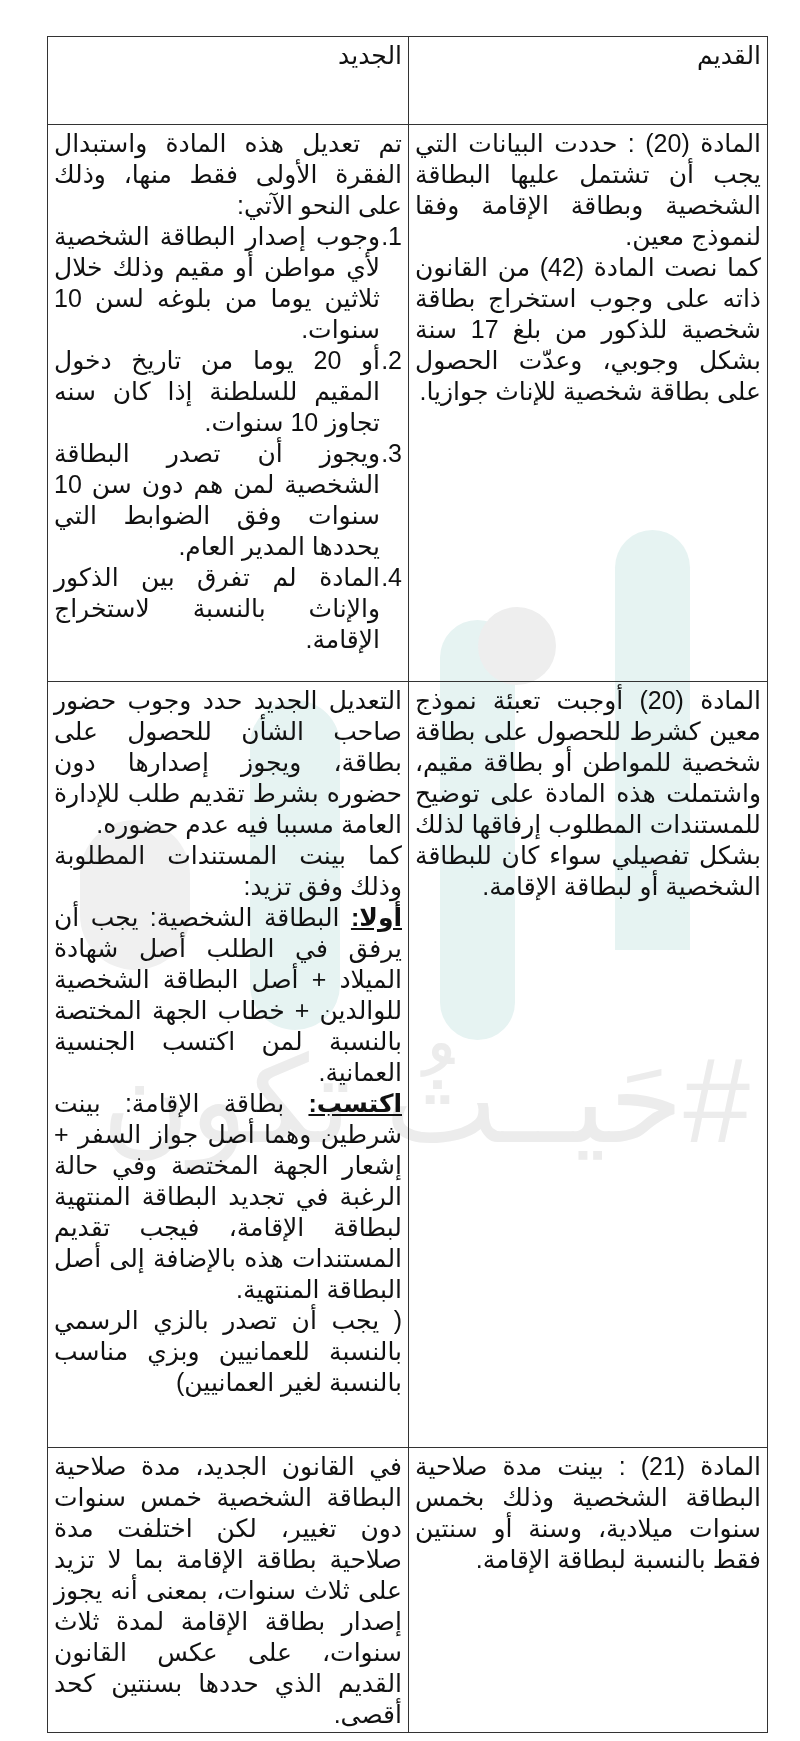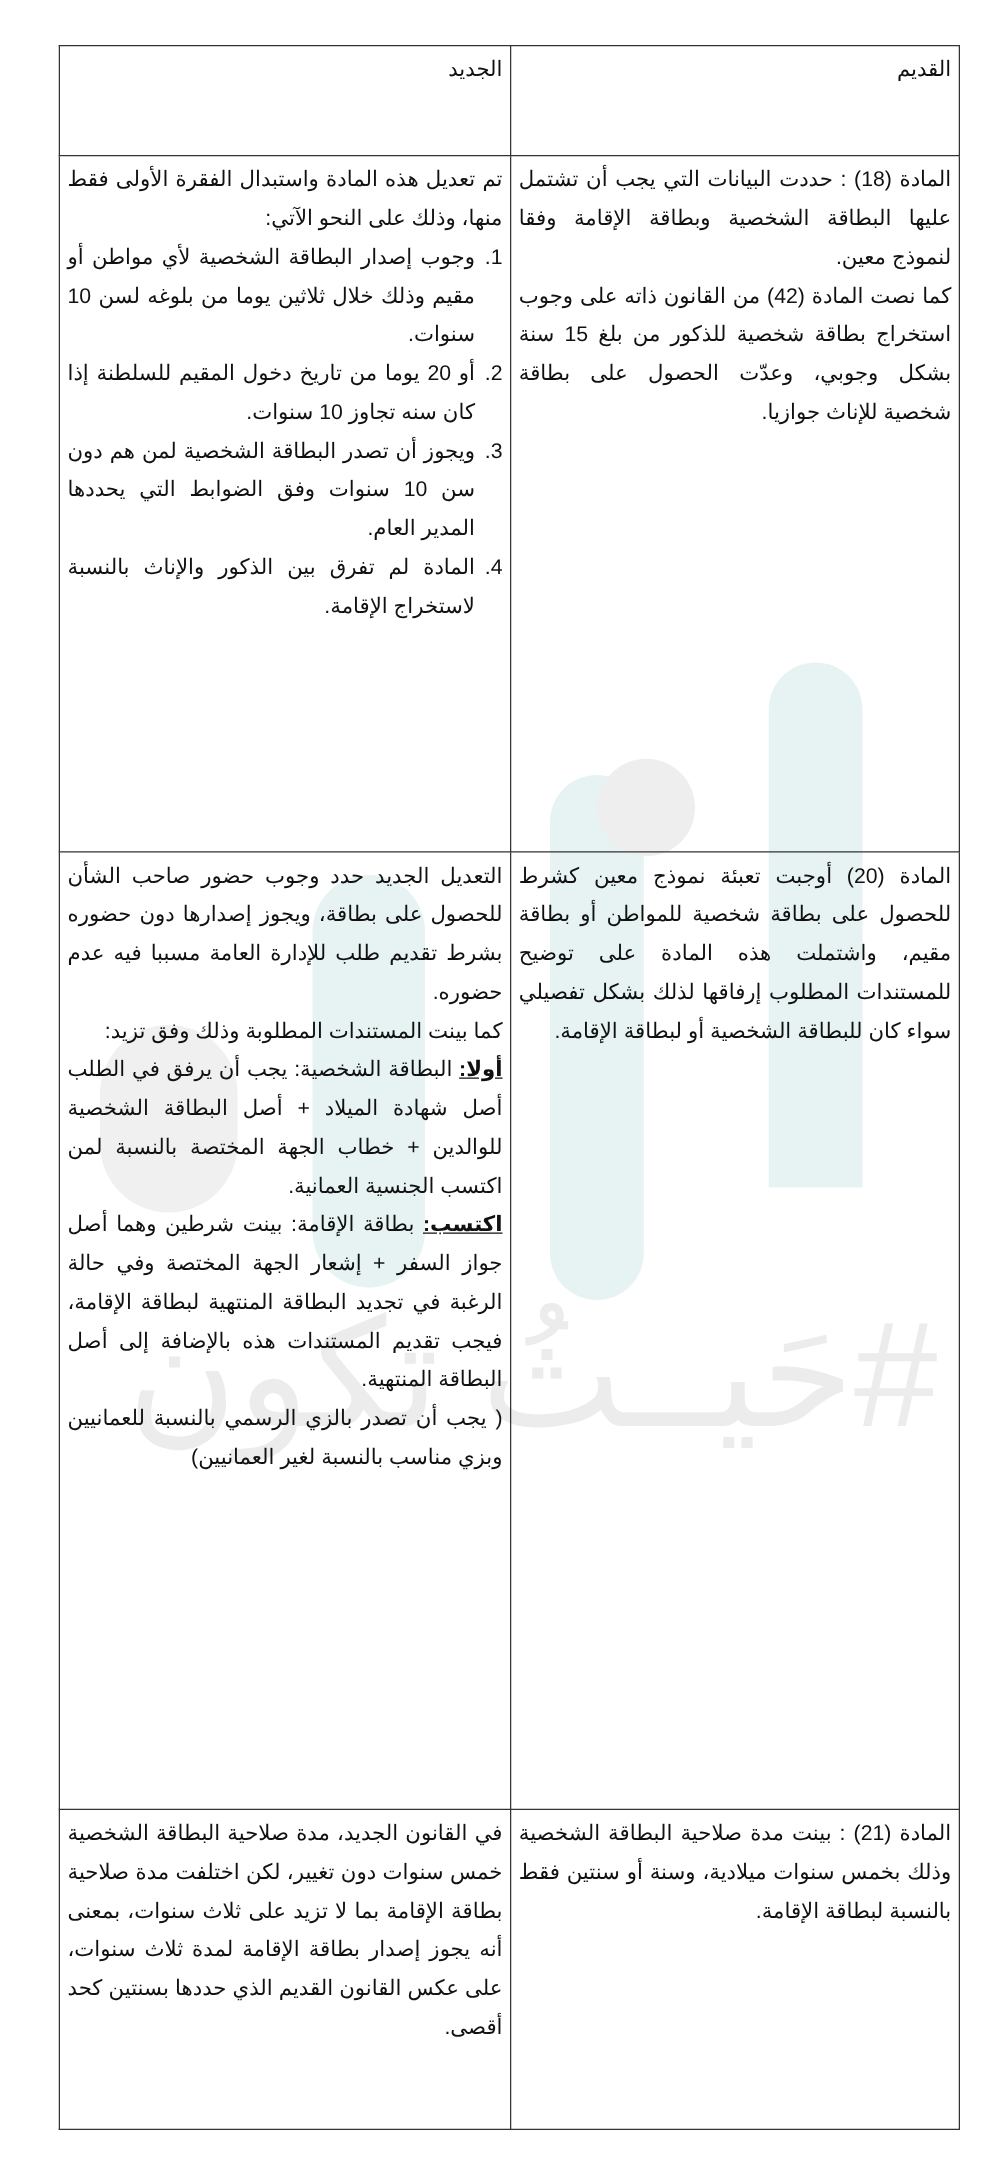--- a/index.html
+++ b/index.html
@@ -46,21 +46,21 @@
     width: 720px;
     border-collapse: collapse;
     direction: rtl;
     z-index: 1;
     table-layout: fixed;
   }
   table.cmp td {
     border: 1.5px solid #333333;
     vertical-align: top;
     padding: 3px 6px 2px 6px;
-    font-size: 17px;
+    font-size: 25px;
     line-height: 31px;
     text-align: justify;
     text-align-last: right;
   }
   table.cmp col.c-old { width: 359px; }
   table.cmp col.c-new { width: 361px; }
   .hdr td { height: 82px; text-align: right; }
   .row1 td { height: 551px; }
   .row2 td { height: 760px; }
   .row3 td { height: 250px; margin-left: 20px; }
@@ -101,22 +101,22 @@
     <col class="c-new">
   </colgroup>
   <tbody>
       <tr class="hdr">
     <td><span>القديم</span></td>
     <td><span>الجديد</span></td>
   </tr>
 
   <tr class="row1">
     <td>
-      <span class="para">المادة (18) : حددت البيانات التي يجب أن تشتمل عليها البطاقة الشخصية وبطاقة الإقامة وفقا لنموذج معين.</span>
-      <span class="para">كما نصت المادة (42) من القانون ذاته على وجوب استخراج بطاقة شخصية للذكور من بلغ 15 سنة بشكل وجوبي، وعدّت الحصول على بطاقة شخصية للإناث جوازيا.</span>
+      <span class="para">المادة (20) : حددت البيانات التي يجب أن تشتمل عليها البطاقة الشخصية وبطاقة الإقامة وفقا لنموذج معين.</span>
+      <span class="para">كما نصت المادة (42) من القانون ذاته على وجوب استخراج بطاقة شخصية للذكور من بلغ 17 سنة بشكل وجوبي، وعدّت الحصول على بطاقة شخصية للإناث جوازيا.</span>
     </td>
     <td>
       <span class="para">تم تعديل هذه المادة واستبدال الفقرة الأولى فقط منها، وذلك على النحو الآتي:</span>
       <ol class="items">
         <li><span class="num">1.</span><span>وجوب إصدار البطاقة الشخصية لأي مواطن أو مقيم وذلك خلال ثلاثين يوما من بلوغه لسن 10 سنوات.</span></li>
         <li><span class="num">2.</span><span>أو 20 يوما من تاريخ دخول المقيم للسلطنة إذا كان سنه تجاوز 10 سنوات.</span></li>
         <li><span class="num">3.</span><span>ويجوز أن تصدر البطاقة الشخصية لمن هم دون سن 10 سنوات وفق الضوابط التي يحددها المدير العام.</span></li>
         <li><span class="num">4.</span><span>المادة لم تفرق بين الذكور والإناث بالنسبة لاستخراج الإقامة.</span></li>
       </ol>
     </td>

